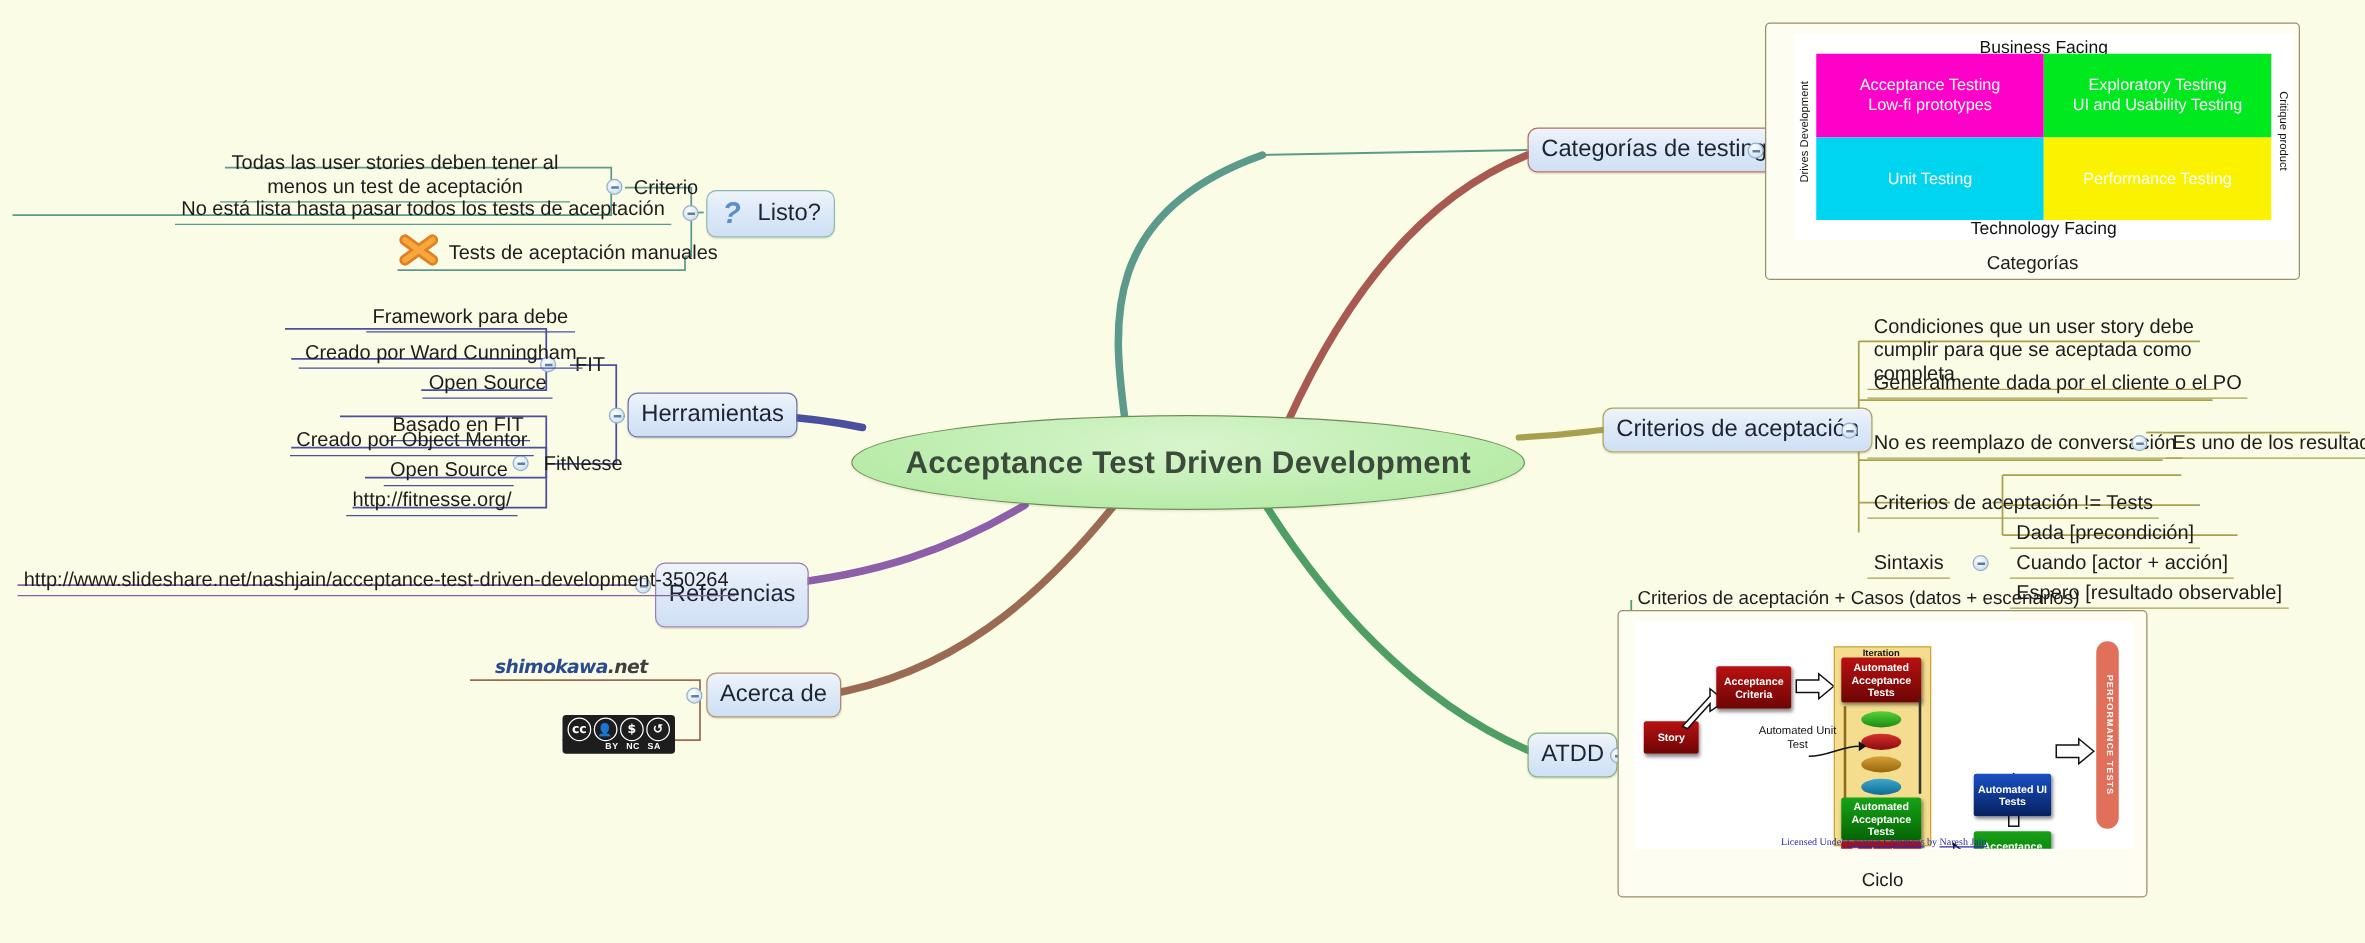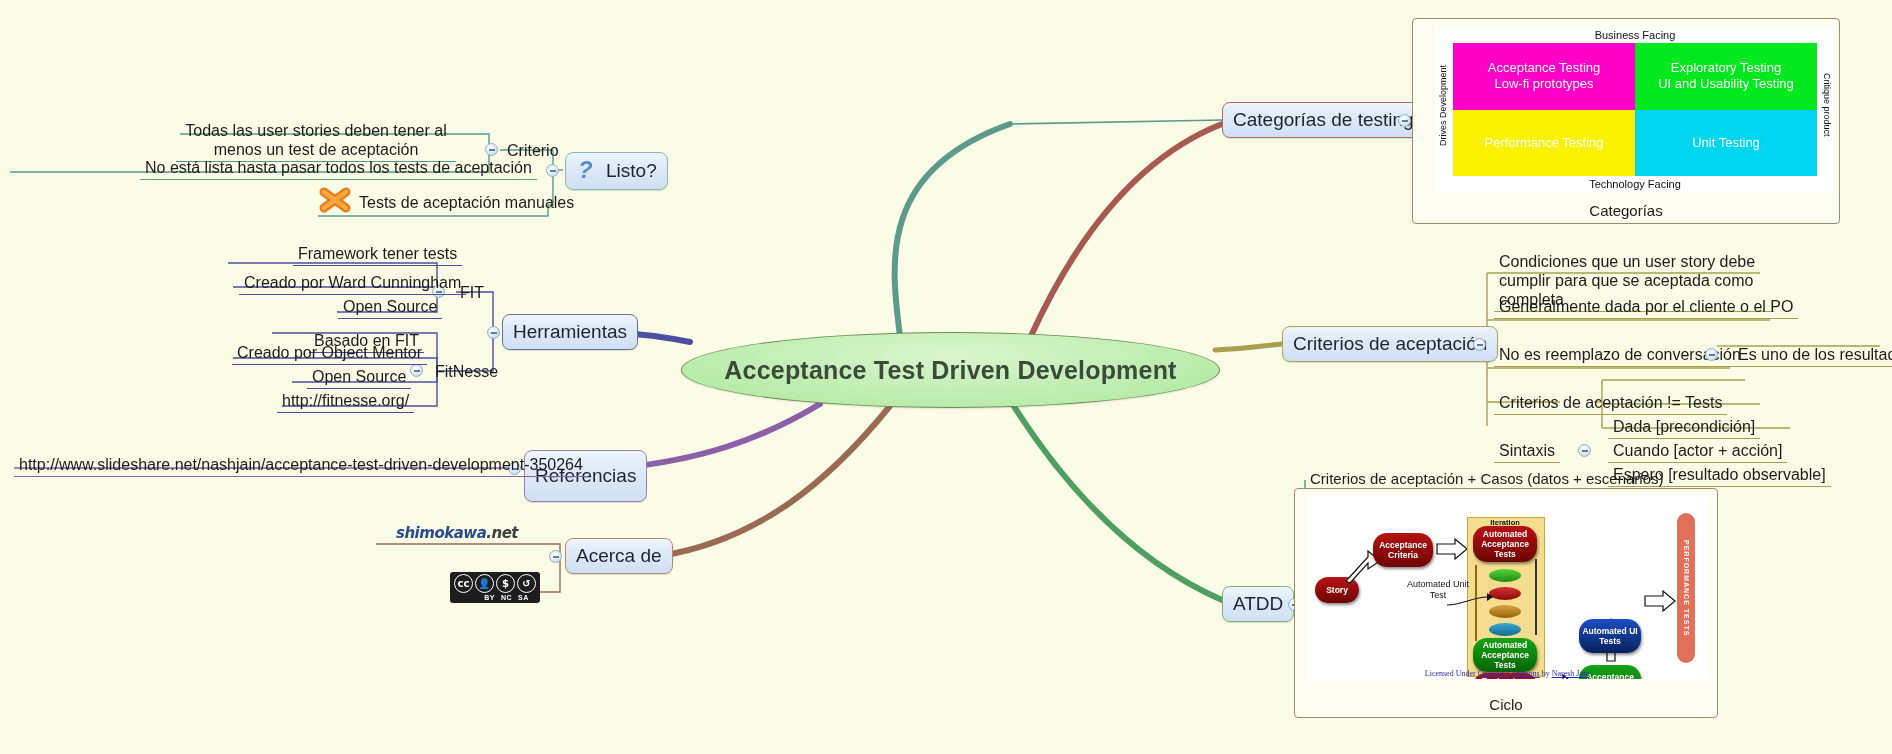--- a/index.html
+++ b/index.html
@@ -91,21 +91,21 @@
     position: absolute; left: 0; right: 0; bottom: 4px;
     text-align: center; font-size: 15px; color: #1c1c1c;
   }
   .quad-img {
     position: absolute; left: 22px; top: 8px;
     width: 400px; height: 165px;
     background: #ffffff;
   }
   .quad-top, .quad-bottom {
     position: absolute; left: 0; right: 0;
-    font-size: 11px; text-align: center; color: #111;
+    font-size: 14px; text-align: center; color: #111;
     font-family: "Liberation Sans", sans-serif;
   }
   .quad-top { top: 2px; }
   .quad-bottom { bottom: 2px; }
   .quad-left, .quad-right {
     position: absolute; top: 18px; height: 120px; width: 14px;
     font-size: 9px; color: #111;
     display: flex; align-items: center; justify-content: center;
   }
   .quad-left { left: 1px; writing-mode: vertical-rl; transform: rotate(180deg); }
@@ -127,21 +127,21 @@
 
   
   .cycle-img {
     position: absolute; left: 12px; top: 8px;
     width: 400px; height: 182px;
     background: #ffffff;
     overflow: hidden;
   }
   .cy-box {
     position: absolute;
-    border-radius: 14px;
+    border-radius: 2px;
     display: flex; flex-direction: column;
     align-items: center; justify-content: center;
     color: #fff; text-align: center;
     font-size: 8.5px; line-height: 10px; font-weight: bold;
     box-shadow: 1px 2px 3px rgba(0,0,0,.45);
   }
   .cy-red   { background: linear-gradient(to bottom,#b81111,#6d0505); }
   .cy-green { background: linear-gradient(to bottom,#17a317,#046604); }
   .cy-blue  { background: linear-gradient(to bottom,#1b4fc4,#06215e); }
   .cy-iter {
@@ -295,21 +295,21 @@
   <div class="leaf" style="left:354px; top:193px;">Tests de aceptación manuales</div>
 
   <div class="node navy" style="left:502px; top:314px; height:36px;">
     <span class="label">Herramientas</span>
   </div>
   <div class="toggle" style="left:487px; top:326px;"></div>
 
   <div class="toggle" style="left:432px; top:285px;"></div>
   <div class="leaf" style="left:455px; top:283px;">FIT</div>
 
-  <div class="leaf" style="left:293px; top:244px; border-bottom:1.4px solid #4a4f9e;">Framework tener tests</div>
+  <div class="leaf" style="left:293px; top:244px; border-bottom:1.4px solid #4a4f9e;">Framework para debe</div>
   <div class="leaf" style="left:239px; top:273px; border-bottom:1.4px solid #4a4f9e;">Creado por Ward Cunningham</div>
   <div class="leaf" style="left:338px; top:297px; border-bottom:1.4px solid #4a4f9e;">Open Source</div>
 
   <div class="toggle" style="left:410px; top:364px;"></div>
   <div class="leaf" style="left:430px; top:362px;">FitNesse</div>
 
   <div class="leaf" style="left:309px; top:304px; border-bottom:1.4px solid #4a4f9e;margin-top:27px;">Basado en FIT</div>
   <div class="leaf" style="left:232px; top:343px; border-bottom:1.4px solid #4a4f9e;">Creado por Object Mentor</div>
   <div class="leaf" style="left:307px; top:367px; border-bottom:1.4px solid #4a4f9e;">Open Source</div>
   <div class="leaf" style="left:277px; top:391px; border-bottom:1.4px solid #4a4f9e;">http://fitnesse.org/</div>
@@ -357,25 +357,25 @@
       <div class="quad-right">Critique product</div>
       <div class="quad-grid">
         <div class="quad-cell q-magenta">
           <div>Acceptance Testing</div>
           <div>Low-fi prototypes</div>
         </div>
         <div class="quad-cell q-green">
           <div>Exploratory Testing</div>
           <div>UI and Usability Testing</div>
         </div>
+        <div class="quad-cell q-cyan">
+          <div>Unit Testing</div>
+        </div>
         <div class="quad-cell q-yellow">
           <div>Performance Testing</div>
-        </div>
-        <div class="quad-cell q-cyan">
-          <div>Unit Testing</div>
         </div>
       </div>
     </div>
     <div class="pic-caption">Categorías</div>
   </div>
 
   <div class="node olive" style="left:1282px; top:326px; height:36px;">
     <span class="label">Criterios de aceptación</span>
   </div>
   <div class="toggle" style="left:1473px; top:338px;"></div>

